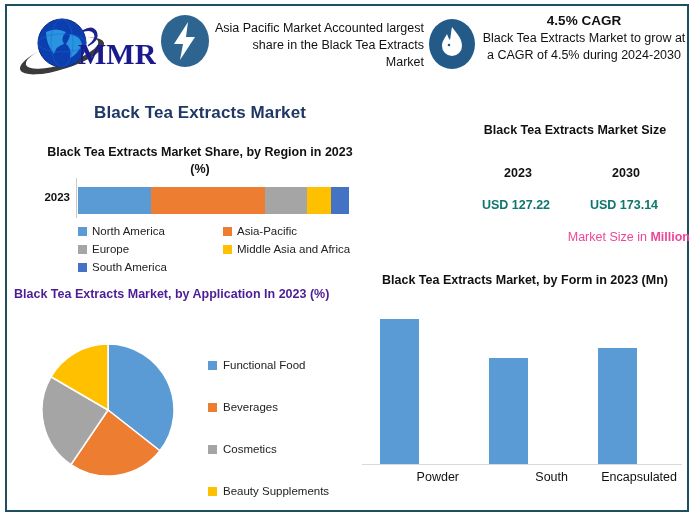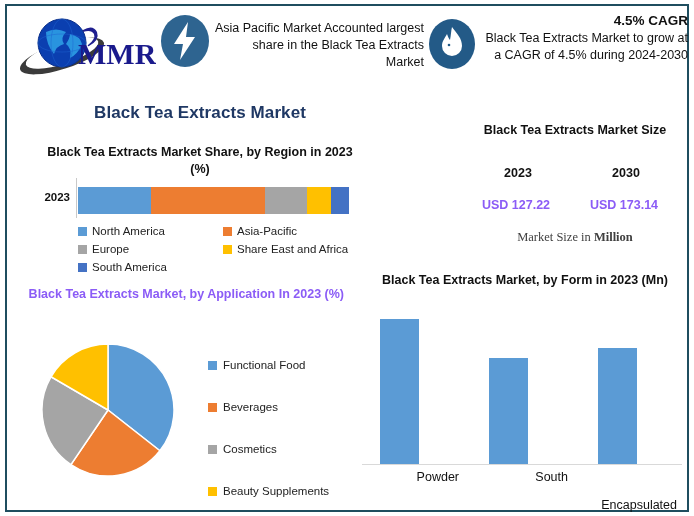--- a/index.html
+++ b/index.html
@@ -39,21 +39,21 @@
     text-align:right;
     font-size:12.5px;color:#111111;line-height:17px;
   }
 
   .flame-badge{
     position:absolute;left:428px;top:18px;
     width:48px;height:52px;
   }
   .header-right{
     position:absolute;left:480px;top:12px;width:208px;
-    text-align:right;
+    text-align:center;
     font-size:12.5px;color:#111111;line-height:17px;
   }
   .header-right .cagr{
     font-weight:bold;font-size:13.5px;display:block;margin-bottom:1px;
   }
 
   
   .main-title{
     position:absolute;left:0;top:103px;width:400px;
     text-align:center;
@@ -104,35 +104,35 @@
     font-size:12.5px;font-weight:bold;color:#111111;line-height:17px;
   }
   .ms-year{
     position:absolute;top:166px;
     font-size:12.5px;font-weight:bold;color:#111111;text-align:center;
   }
   .ms-year.y2023{left:470px;width:96px;}
   .ms-year.y2030{left:578px;width:96px;}
   .ms-val{
     position:absolute;top:198px;
-    font-size:12.5px;font-weight:bold;color:#8b5cf6;text-align:center;
+    font-size:12.5px;font-weight:bold;color:#0f766e;text-align:center;
   }
   .ms-val.v2023{left:468px;width:96px;}
   .ms-val.v2030{left:576px;width:96px;}
   .ms-unit{
     position:absolute;left:460px;top:230px;width:230px;
-    text-align:center;font-size:12.5px;color:#404040;font-family:Liberation Serif, serif;
+    text-align:right;font-size:12.5px;color:#ec4899;
   }
   .ms-unit b{font-weight:bold;}
 
   
   .app-title{
     position:absolute;left:14px;top:286px;width:330px;
-    text-align:right;
-    font-size:12.5px;font-weight:bold;color:#8b5cf6;line-height:17px;
+    text-align:left;
+    font-size:12.5px;font-weight:bold;color:#4c1d95;line-height:17px;
   }
   .pie-wrap{
     position:absolute;left:40px;top:342px;width:136px;height:136px;
   }
   .app-legend{
     position:absolute;left:208px;top:344px;width:150px;
     font-size:11.5px;color:#222222;
   }
   .app-legend .row{
     height:42px;display:flex;align-items:center;
@@ -231,21 +231,21 @@
           <span>Asia-Pacific</span>
         </div>
       </div>
       <div class="row">
         <div class="cell">
           <i class="sw" style="background: rgb(165, 165, 165);"></i>
           <span>Europe</span>
         </div>
         <div class="cell">
           <i class="sw" style="background: rgb(255, 192, 0);"></i>
-          <span>Share East and Africa</span>
+          <span>Middle Asia and Africa</span>
         </div>
       </div>
       <div class="row">
         <div class="cell">
           <i class="sw" style="background: rgb(68, 114, 196);"></i>
           <span>South America</span>
         </div>
       </div>
     </div>
 
@@ -289,16 +289,16 @@
   <div class="form-title">Black Tea Extracts Market, by Form in 2023 (Mn)</div>
   <div class="form-plot" id="form-plot">
       <div class="vbar" style="left: 18px; height: 144.762px; background: rgb(91, 155, 213);"></div>
       <div class="vbar" style="left: 127px; height: 105.676px; background: rgb(91, 155, 213);"></div>
       <div class="vbar" style="left: 236px; height: 115.81px; background: rgb(91, 155, 213);"></div>
     </div>
   <div class="form-baseline"></div>
   <div class="form-labels" id="form-labels">
       <span style="left: -22px; width: 119px;">Powder</span>
       <span style="left: 87px; width: 119px;">South</span>
-      <span style="left: 196px; width: 119px; margin-top: 28px;">Encapsulated</span>
+      <span style="left: 196px; width: 119px;">Encapsulated</span>
     </div>
 
 </div>
 
 </body></html>

